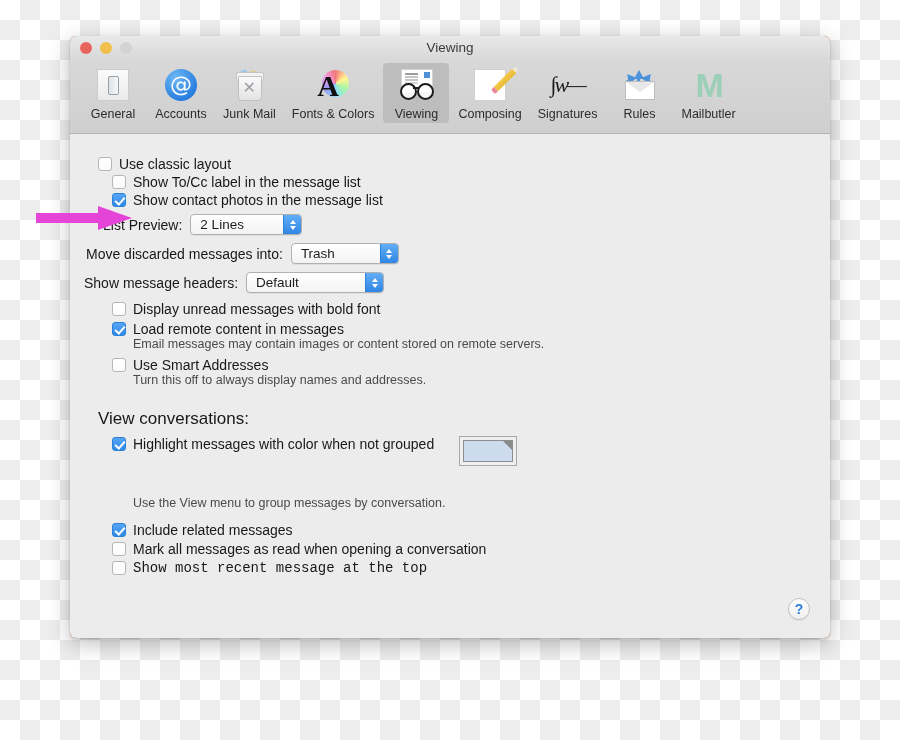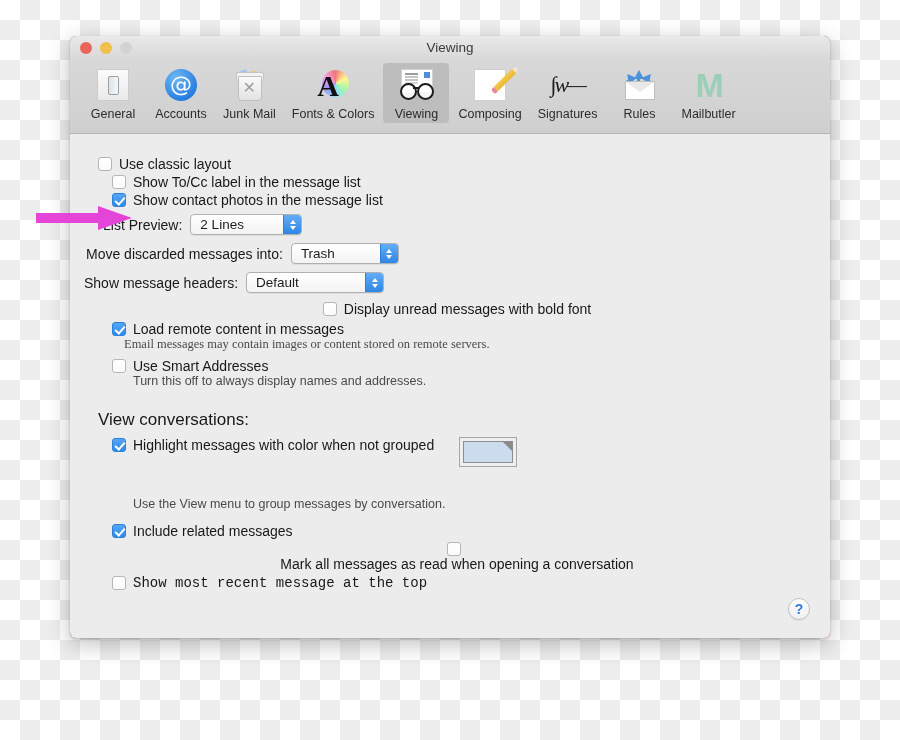--- a/index.html
+++ b/index.html
@@ -586,30 +586,30 @@
       <span class="field-label">Show message headers:</span>
       <div class="popup pw-headers">
         <span class="val">Default</span>
         <span class="stepper">
           <span class="chev up"></span>
           <span class="chev down"></span>
         </span>
       </div>
     </div>
 
-    <div class="row indent2" style="margin-top:8px;justify-content:center;">
+    <div class="row indent2" style="margin-top:8px;">
       <div class="cb off"></div>
       <span class="lbl">Display unread messages with bold font</span>
     </div>
 
     <div class="row indent2 tight" style="margin-top:4px;">
       <div class="cb on"></div>
       <span class="lbl">Load remote content in messages</span>
     </div>
-    <div class="sub" style="margin-left:26px; margin-bottom:6px;font-family:Liberation Serif, serif;">Email messages may contain images or content stored on remote servers.</div>
+    <div class="sub" style="margin-left:35px; margin-bottom:6px;">Email messages may contain images or content stored on remote servers.</div>
 
     <div class="row indent2 tight">
       <div class="cb off"></div>
       <span class="lbl">Use Smart Addresses</span>
     </div>
     <div class="sub" style="margin-left:35px;">Turn this off to always display names and addresses.</div>
 
     <div class="section-title" style="margin-top:22px;">View conversations:</div>
 
     <div style="display:flex; align-items:flex-start;">
@@ -623,21 +623,21 @@
       <div class="colorwell">
         <div class="swatch"></div>
       </div>
     </div>
 
     <div class="row indent2" style="margin-top:12px;">
       <div class="cb on"></div>
       <span class="lbl">Include related messages</span>
     </div>
 
-    <div class="row indent2" style="margin-top:3px;flex-direction:column;">
+    <div class="row indent2" style="margin-top:3px;">
       <div class="cb off"></div>
       <span class="lbl">Mark all messages as read when opening a conversation</span>
     </div>
 
     <div class="row indent2" style="margin-top:3px;font-family:Liberation Mono, monospace;">
       <div class="cb off"></div>
       <span class="lbl">Show most recent message at the top</span>
     </div>
 
     <div class="help">?</div>

